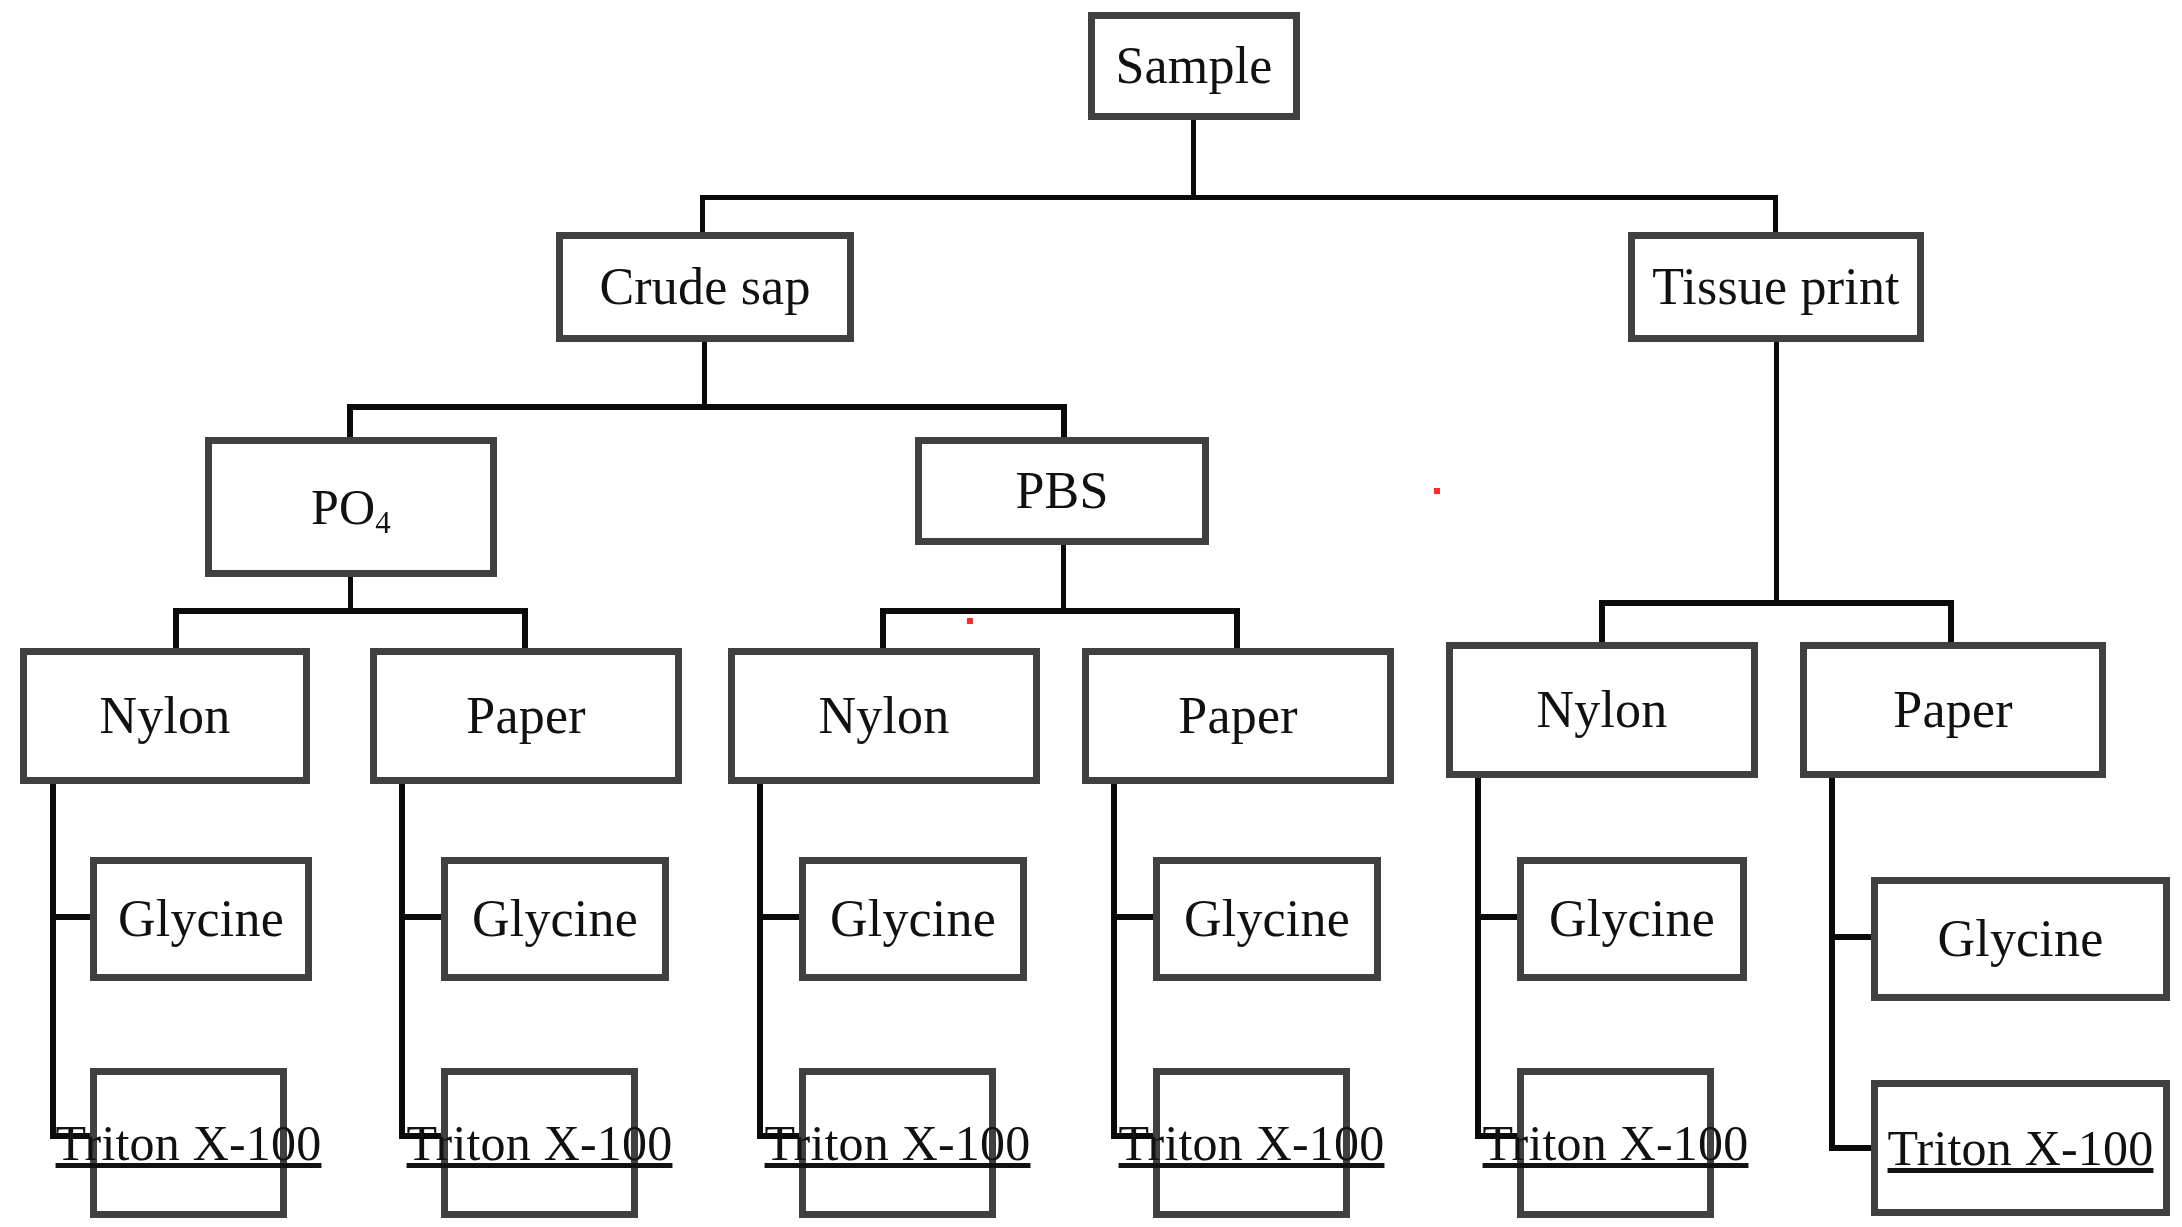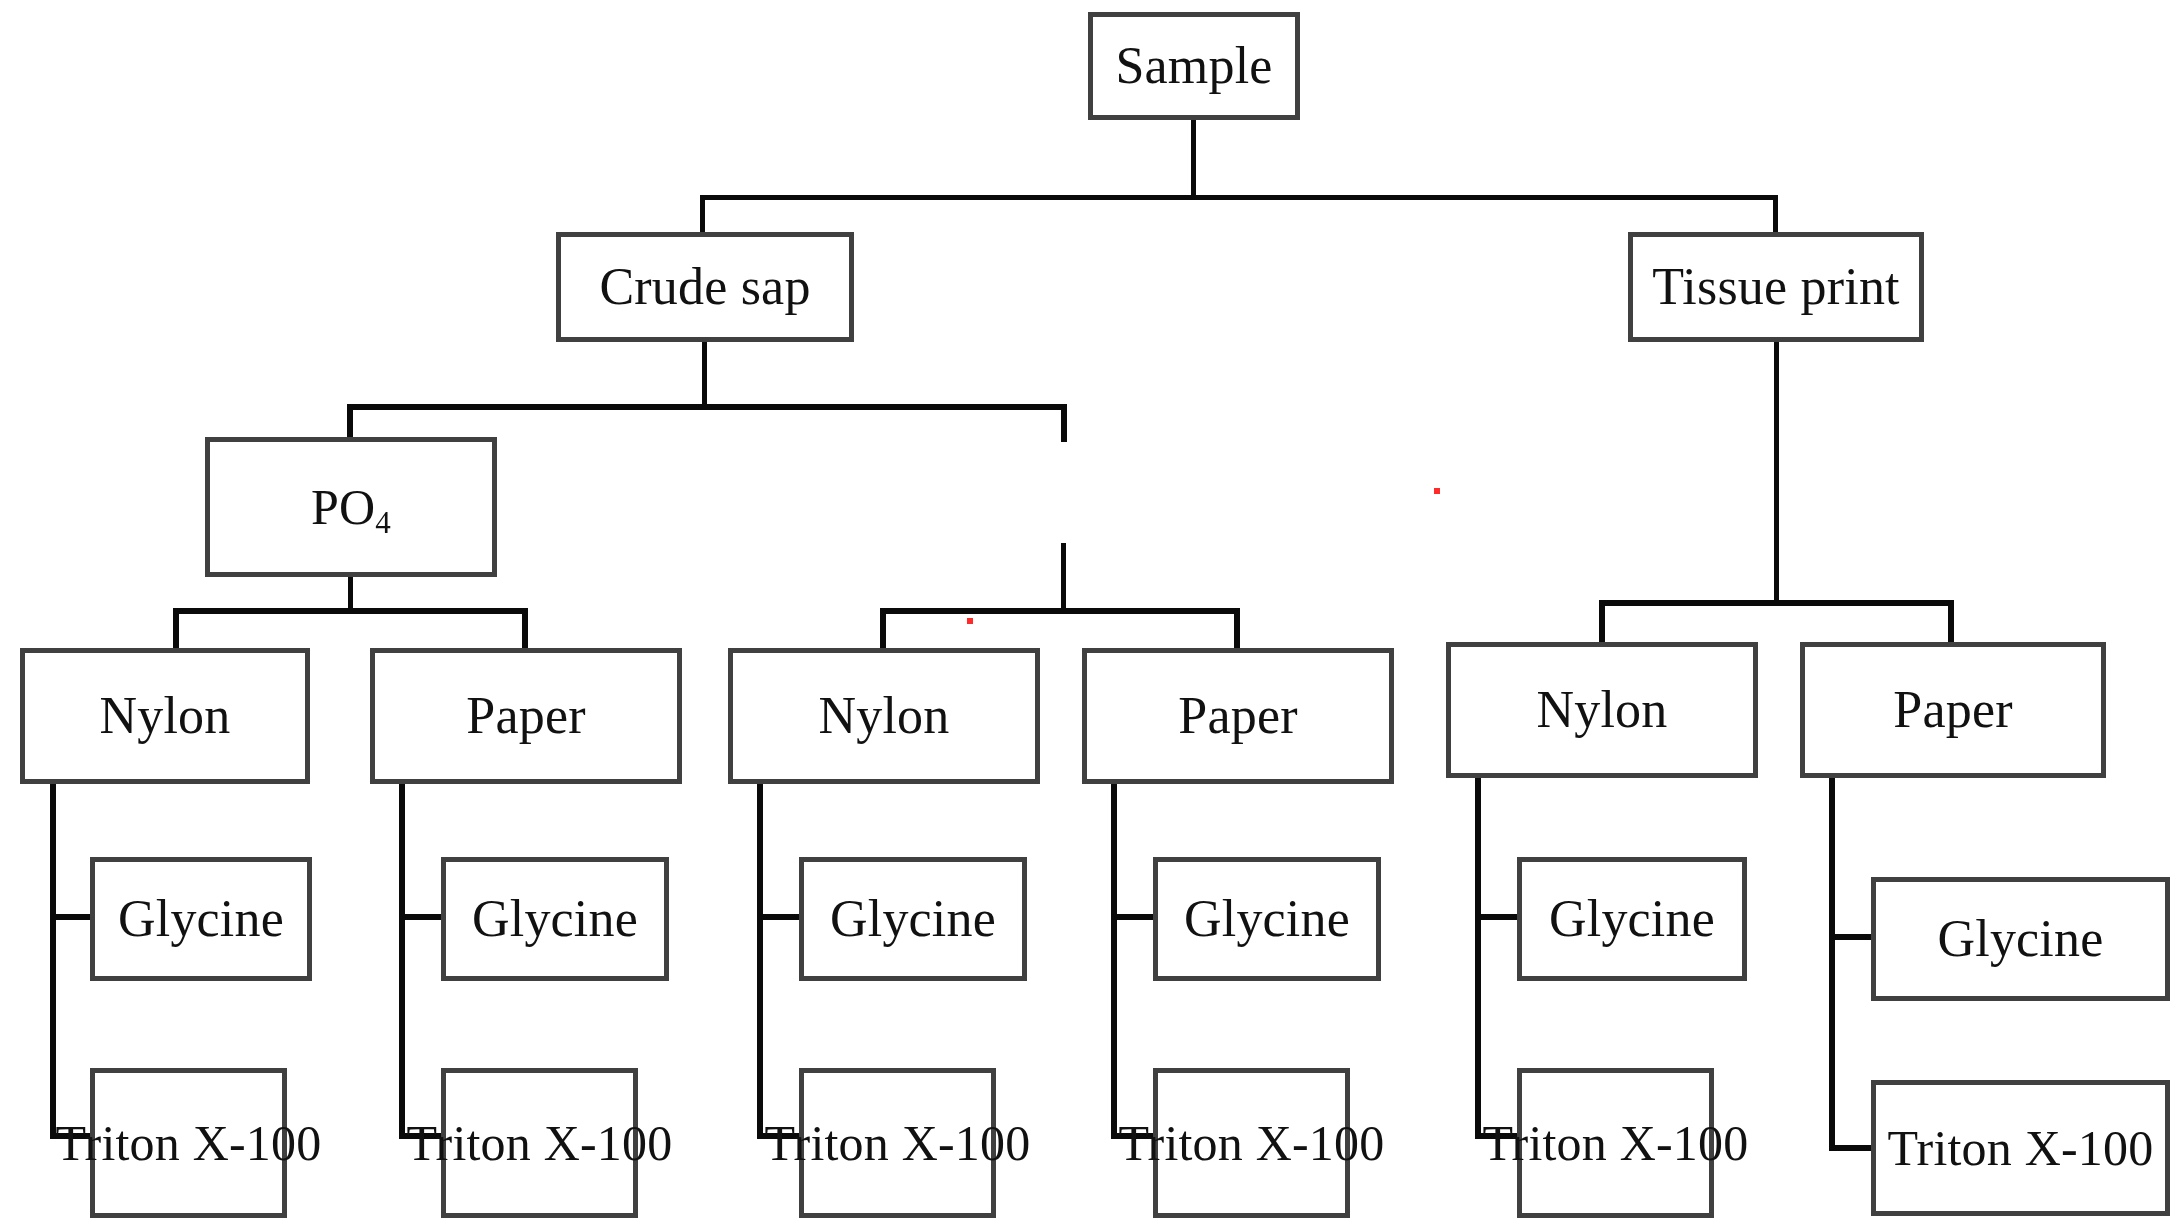--- a/index.html
+++ b/index.html
@@ -12,35 +12,35 @@
     width: 2182px;
     height: 1227px;
     background: #ffffff;
     overflow: hidden;
     font-family: "Liberation Serif", "DejaVu Serif", serif;
   }
   .node {
     position: absolute;
     box-sizing: border-box;
     background: #ffffff;
-    border: 5px solid #404040;
+    border: 7px solid #404040;
     display: flex;
     align-items: center;
     justify-content: center;
     z-index: 5;
     overflow: visible;
     white-space: nowrap;
   }
   .node .label {
     font-size: 52px;
     line-height: 1;
     color: #111111;
     letter-spacing: 0.2px;
   }
-  .node.tight .label { font-size: 50px; }
+  .node.tight .label { font-size: 50px; text-decoration: underline; }
   .node.sub .label { font-size: 50px; }
   .node .label sub {
     font-size: 0.62em;
     vertical-align: -0.28em;
     line-height: 0;
   }
   .lineh {
     position: absolute;
     background: #0a0a0a;
     height: 6px;
@@ -89,20 +89,23 @@
   <div class="linev" style="left:1061px; top:404px; width:6px; height:38px;"></div>
 
   <div class="linev thin" style="left:1774px; top:340px; width:5px; height:265px;"></div>
 
   <div class="node sub" style="left:205px; top:437px; width:292px; height:140px;">
     <span class="label">
       <span>PO</span><sub>4</sub>
     </span>
   </div>
 
+  <div class="node" style="left:915px; top:437px; width:294px; height:108px;">
+    <span class="label">PBS</span>
+  </div>
 
   <div class="linev" style="left:348px; top:543px; width:5px; height:70px;"></div>
   <div class="lineh" style="left:173px; top:608px; width:355px; height:6px;"></div>
   <div class="linev" style="left:173px; top:608px; width:6px; height:45px;"></div>
   <div class="linev" style="left:522px; top:608px; width:6px; height:45px;"></div>
 
   <div class="linev" style="left:1061px; top:543px; width:5px; height:70px;"></div>
   <div class="lineh" style="left:880px; top:608px; width:360px; height:6px;"></div>
   <div class="linev" style="left:880px; top:608px; width:6px; height:45px;"></div>
   <div class="linev" style="left:1234px; top:608px; width:6px; height:45px;"></div>

